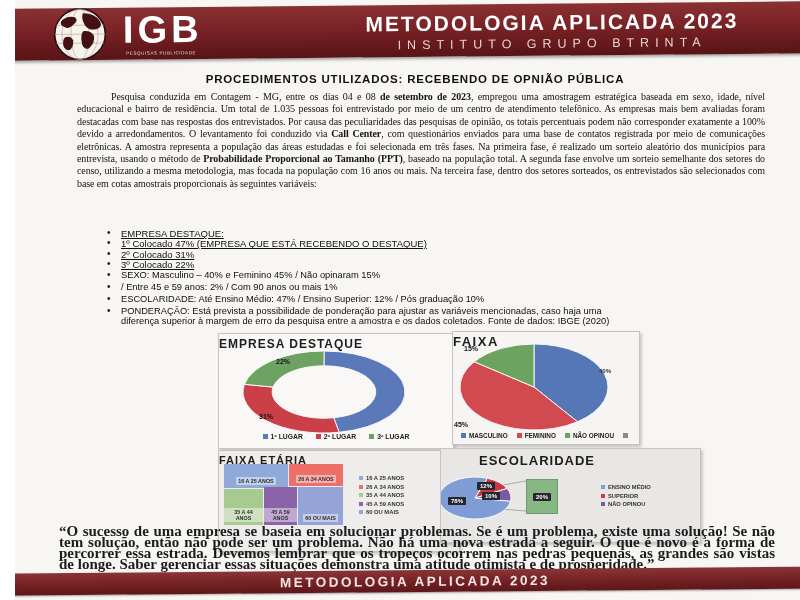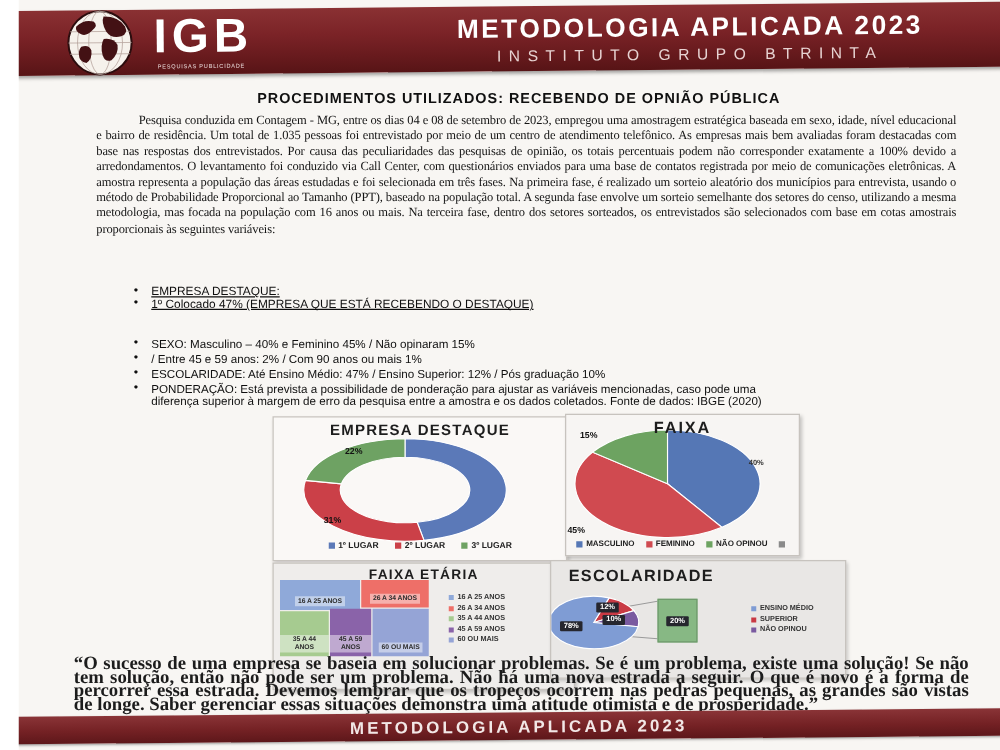--- a/index.html
+++ b/index.html
@@ -21,41 +21,41 @@
   .logo-tag{position:absolute;left:119px;top:43px;font-size:4.5px;letter-spacing:.6px;color:#e9dad9;}
   .hd-titles{position:absolute;left:320px;width:450px;top:7px;text-align:center;}
   .hd-title{font-size:21px;font-weight:bold;color:#ffffff;letter-spacing:2px;}
   .hd-sub{font-size:12.5px;color:#e7d3d2;letter-spacing:6px;margin-top:2px;}
 
   
   .doc-heading{position:absolute;top:73px;left:50px;width:700px;text-align:center;
     font-size:11.5px;font-weight:bold;letter-spacing:.8px;color:#101010;}
   .para{position:absolute;top:91px;left:62px;width:688px;font-family:"Liberation Serif",serif;
     font-size:10px;line-height:12.4px;letter-spacing:-0.1px;text-align:justify;text-indent:34px;color:#141414;}
-  .para b{font-weight:normal;}
+  .para b{font-weight:bold;}
   ul.blist{position:absolute;margin:0;padding:0;list-style:none;}
   .blist li{position:relative;padding-left:18px;color:#0f0f0f;}
   .blist li::before{content:"•";position:absolute;left:4px;top:-1px;font-size:10px;}
   .blist1{top:229px;left:88px;width:650px;font-size:9.5px;line-height:9.8px;}
   .blist1 li{margin-bottom:.5px;text-decoration:underline;}
   .blist2{top:271px;left:88px;width:668px;font-size:9.3px;line-height:9.6px;}
   .blist2 li{margin-bottom:2.5px;}
   .blist2 .cont{display:block;}
 
   
   .card{position:absolute;border:1px solid #c7c3be;box-shadow:1.5px 2px 3px rgba(0,0,0,.22);overflow:hidden;}
   .card svg{position:absolute;left:0;top:0;}
-  .card-title{position:relative;text-align:center;font-weight:bold;color:#1d1d1d;z-index:2;}
+  .card-title{position:relative;font-weight:bold;color:#1d1d1d;z-index:2;}
   #card-empresa{left:203px;top:333px;width:234px;height:114px;background:#faf8f6;}
   #card-empresa .card-title{font-size:12px;letter-spacing:1px;margin-top:3px;}
   #card-sexo{left:437px;top:331px;width:186px;height:112px;background:#f7f5f3;}
   #card-sexo .card-title{font-size:13px;letter-spacing:1.5px;margin-top:2px;}
   #card-faixa{left:203px;top:450px;width:240px;height:100px;background:#efedeb;}
   #card-faixa .card-title{font-size:11px;letter-spacing:1px;margin-top:3px;}
-  #card-escolaridade{left:425px;top:448px;width:235px;height:93px;background:#e9e7e5;}
+  #card-escolaridade{left:425px;top:448px;width:235px;height:93px;background:#e9e7e5;padding-left:24px;}
   #card-escolaridade .card-title{text-align:left;padding-left:14px;font-size:13px;letter-spacing:1px;margin-top:4px;}
 
   .plabel{position:absolute;font-size:7px;font-weight:bold;color:#111;z-index:3;}
   .plabel.small{font-size:6px;color:#333;}
   .legend-row{position:absolute;left:0;right:0;display:flex;justify-content:center;align-items:center;
     gap:13px;font-size:6.8px;font-weight:bold;color:#222;z-index:3;}
   .legend-col{position:absolute;display:flex;flex-direction:column;gap:2.6px;
     font-size:5.8px;font-weight:bold;color:#333;z-index:3;}
   .litem{display:flex;align-items:center;white-space:nowrap;}
   .sw{width:5px;height:5px;display:inline-block;margin-right:3px;flex:0 0 auto;}
@@ -105,27 +105,29 @@
     </div>
   </div>
 
   <div class="doc-heading">PROCEDIMENTOS UTILIZADOS: RECEBENDO DE OPNIÃO PÚBLICA</div>
 
   <div class="para"><span>Pesquisa conduzida em Contagem - MG, entre os dias 04 e 08 </span><b>de setembro de 2023</b><span>, empregou uma amostragem estratégica baseada em sexo, idade, nível educacional e bairro de residência. Um total de 1.035 pessoas foi entrevistado por meio de um centro de atendimento telefônico. As empresas mais bem avaliadas foram destacadas com base nas respostas dos entrevistados. Por causa das peculiaridades das pesquisas de opinião, os totais percentuais podem não corresponder exatamente a 100% devido a arredondamentos. O levantamento foi conduzido via </span><b>Call Center</b><span>, com questionários enviados para uma base de contatos registrada por meio de comunicações eletrônicas. A amostra representa a população das áreas estudadas e foi selecionada em três fases. Na primeira fase, é realizado um sorteio aleatório dos municípios para entrevista, usando o método de </span><b>Probabilidade Proporcional ao Tamanho (PPT)</b><span>, baseado na população total. A segunda fase envolve um sorteio semelhante dos setores do censo, utilizando a mesma metodologia, mas focada na população com 16 anos ou mais. Na terceira fase, dentro dos setores sorteados, os entrevistados são selecionados com base em cotas amostrais proporcionais às seguintes variáveis:</span></div>
 
   <ul class="blist blist1">
     <li>EMPRESA DESTAQUE:</li>
     <li>1º Colocado 47% (EMPRESA QUE ESTÁ RECEBENDO O DESTAQUE)</li>
+    <li>2º Colocado 31%</li>
+    <li>3º Colocado 22%</li>
   </ul>
 
   <ul class="blist blist2">
     <li><span>SEXO: Masculino – 40% e Feminino 45% / Não opinaram 15%</span><span class="cont"></span></li>
     <li><span class="cont">/ Entre 45 e 59 anos: 2% / Com 90 anos ou mais 1%</span></li>
     <li><span>ESCOLARIDADE: Até Ensino Médio: 47% / Ensino Superior: 12% / Pós graduação 10%</span><span class="cont"></span></li>
-    <li><span>PONDERAÇÃO: Está prevista a possibilidade de ponderação para ajustar as variáveis mencionadas, caso pode uma</span><span class="cont">diferença superior à margem de erro da pesquisa entre a amostra e os dados coletados. Fonte de dados: IBGE (2020)</span></li>
+    <li><span>PONDERAÇÃO: Está prevista a possibilidade de ponderação para ajustar as variáveis mencionadas, caso haja uma</span><span class="cont">diferença superior à margem de erro da pesquisa entre a amostra e os dados coletados. Fonte de dados: IBGE (2020)</span></li>
   </ul>
 
   <div class="card" id="card-empresa">
     <div class="card-title">EMPRESA DESTAQUE</div>
     <svg width="234" height="114" viewBox="0 0 234 114">
         <path d="M105 17A81 41 0 0 1 120.1778864814437 98.27377727987624L114.71384734812396 83.7752174591208A51.84 26.240000000000002 0 0 0 105 31.759999999999998Z" fill="#5b79b8" stroke="#ffffff" stroke-width="0.9"></path>
         <path d="M120.1778864814437 98.27377727987624A81 41 0 0 1 25.43473269097619 50.31736610198534L54.07822892222476 53.08311430527062A51.84 26.240000000000002 0 0 0 114.71384734812396 83.7752174591208Z" fill="#cb4048" stroke="#ffffff" stroke-width="0.9"></path>
         <path d="M25.43473269097619 50.31736610198534A81 41 0 0 1 104.99999999999991 17L104.99999999999994 31.759999999999998A51.84 26.240000000000002 0 0 0 54.07822892222476 53.08311430527062Z" fill="#6ea263" stroke="#ffffff" stroke-width="0.9"></path>
       </svg>
     <span class="plabel" style="left:57px;top:24px">22%</span>

